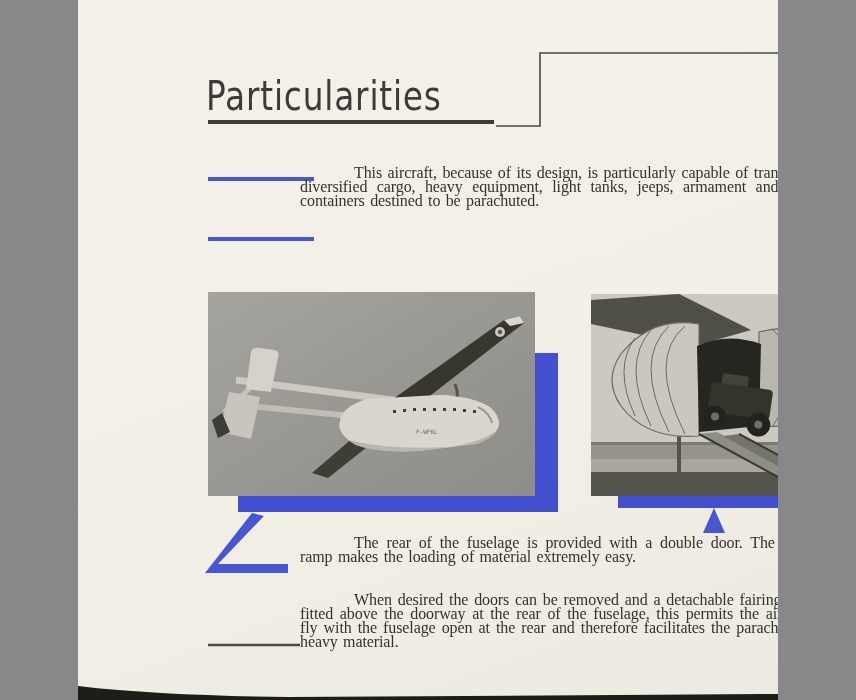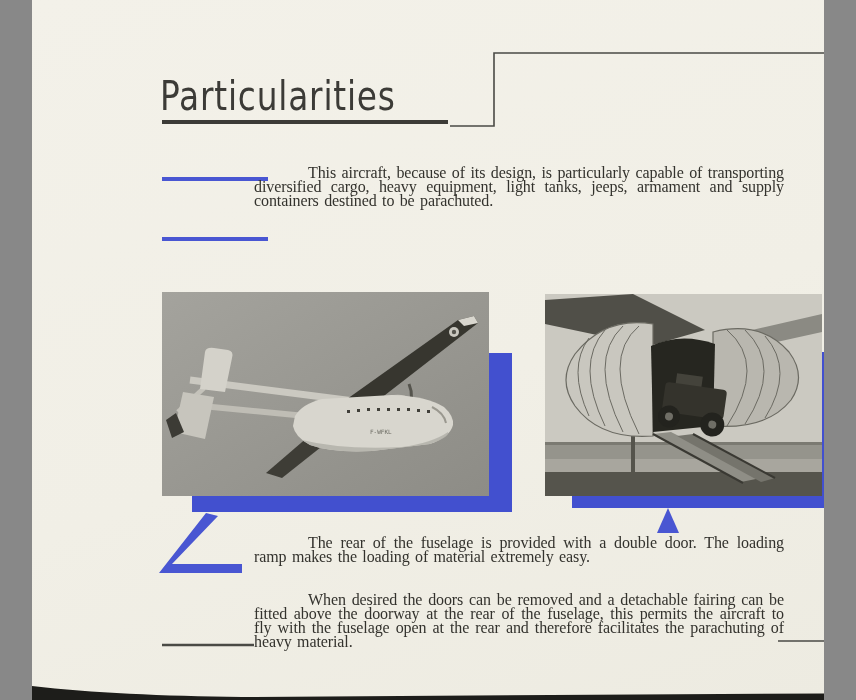--- a/index.html
+++ b/index.html
@@ -1,18 +1,18 @@
 <!DOCTYPE html>
 <html><head>
 <meta charset="utf-8">
 <style>
   html,body{margin:0;padding:0;background:#888;}
   .page{
     position:relative;
-    width:792px;height:700px;
+    width:700px;height:700px;
     margin:0 auto;
     background:linear-gradient(160deg,#f3f1e9 0%,#f1efe6 55%,#edebe1 100%);
     overflow:hidden;
     font-family:"Liberation Serif", serif;
   }
   .deco{position:absolute;left:0;top:0;pointer-events:none;}
   .title{
     position:absolute;left:128px;top:72px;margin:0;
     font-family:"DejaVu Sans", sans-serif;
     font-size:41px;font-weight:500;color:#3c3b37;

